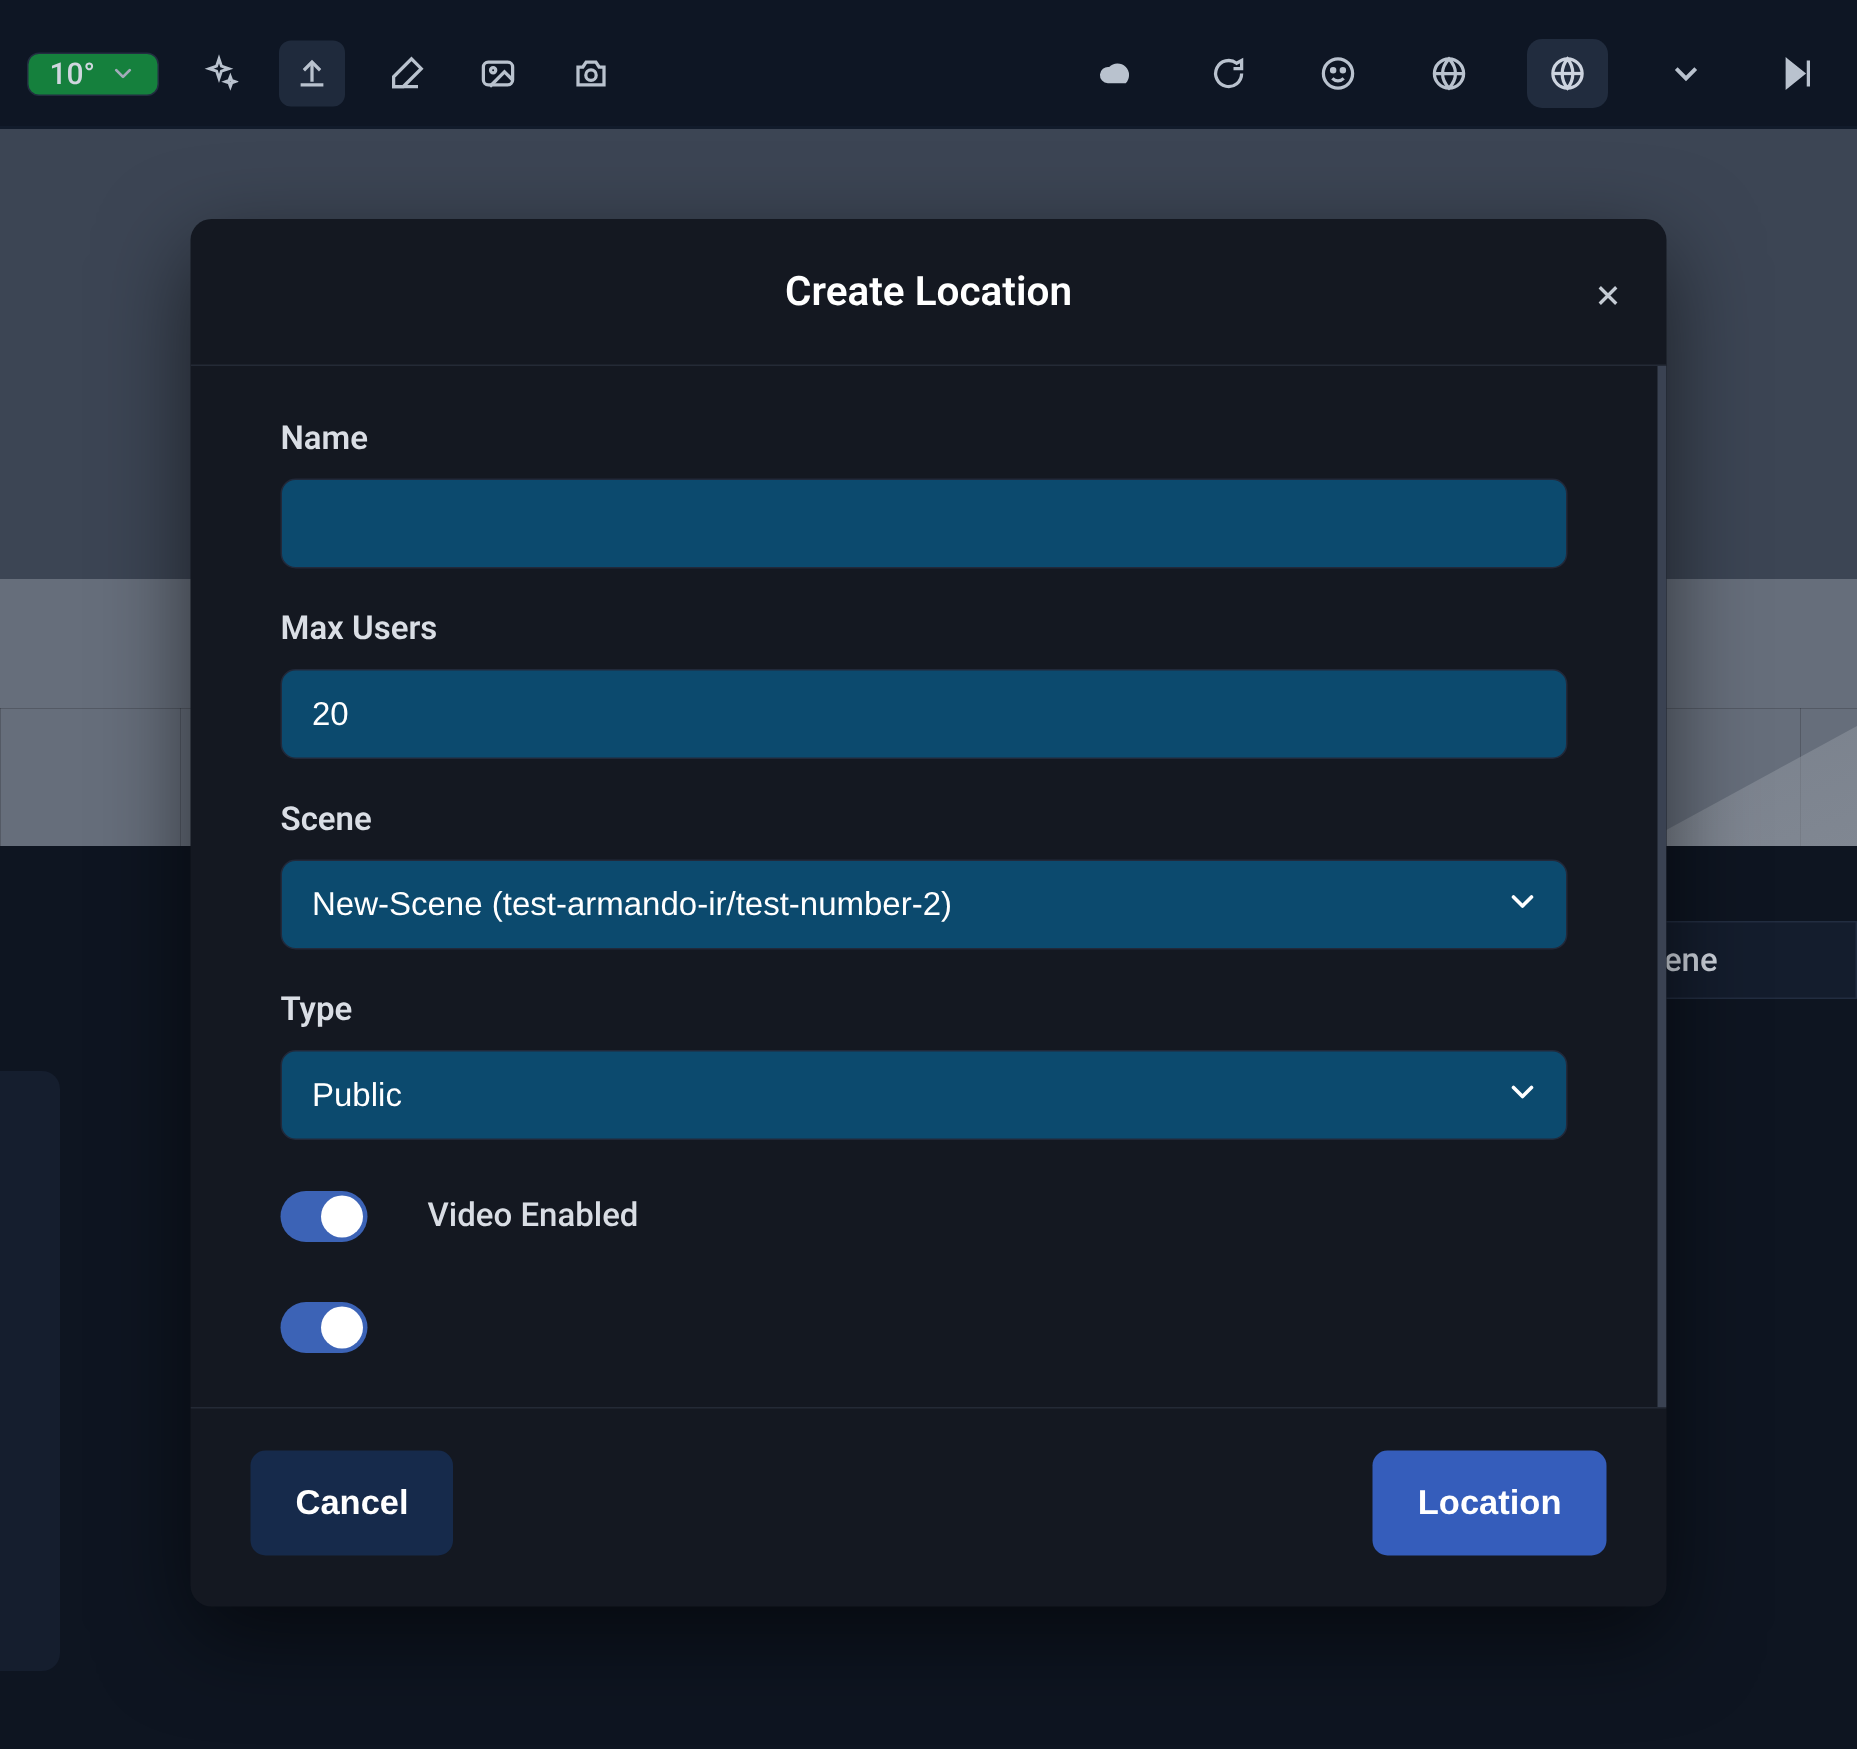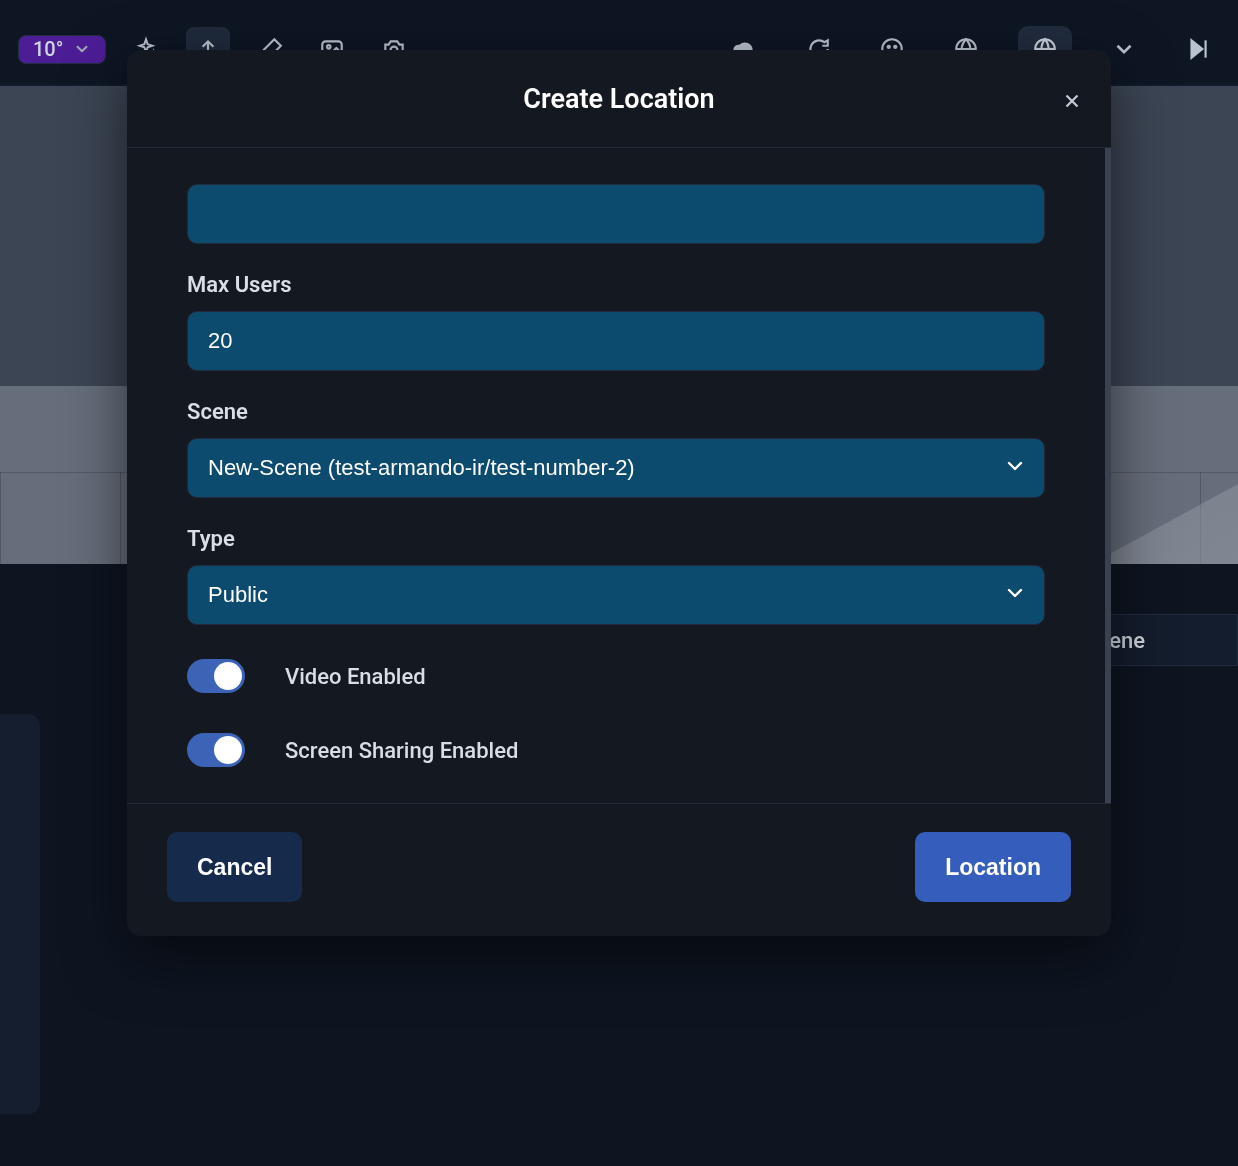--- a/index.html
+++ b/index.html
@@ -16,21 +16,21 @@
     position: absolute; left: 0; top: 0; width: 100%; height: 86px;
     background: #0e1624;
     border-bottom: 2px solid #111b2b;
   }
   .toolbar {
     position: absolute; left: 0; top: 26px; height: 46px; width: 100%;
     display: flex; align-items: center; gap: 18px; padding: 0 18px;
   }
   .tb-select {
     display: flex; align-items: center; gap: 10px;
-    background: #4c1d95; border: 1px solid #222d40; border-radius: 8px;
+    background: #15803d; border: 1px solid #222d40; border-radius: 8px;
     height: 29px; padding: 0 14px;
     color: #d0d6df; font-size: 20px; font-weight: 500;
   }
   .tb-select svg { width: 18px; height: 18px; stroke: #a1abb9; }
   .tb-icon {
     width: 44px; height: 44px; display: flex; align-items: center; justify-content: center;
     border-radius: 8px; color: #b9c2ce;
   }
   .tb-icon.active { background: #1f2a3c; }
   .tb-icon svg { width: 26px; height: 26px; }
@@ -75,21 +75,21 @@
     color: #d0d6df; font-size: 22px; font-weight: 500;
   }
   .bg-panel {
     position: absolute; left: 0; top: 714px; width: 40px; height: 400px;
     background: #151e2e; border-radius: 0 12px 12px 0;
   }
 
   
   .overlay {
     position: absolute; inset: 0;
-    display: flex; align-items: flex-start; justify-content: center;
+    display: flex; align-items: center; justify-content: center;
   }
   .modal {
     margin-top: 50px;
     width: 984px;
     background: #141821;
     border-radius: 14px;
     box-shadow: 0 20px 60px rgba(0,0,0,.55);
     display: flex; flex-direction: column;
     overflow: hidden;
   }
@@ -267,20 +267,21 @@
       <div class="modal-close">
         <svg viewBox="0 0 24 24" fill="none">
             <path d="M6 6l12 12M18 6L6 18"></path>
           </svg>
       </div>
     </div>
 
     <div class="modal-body">
 
       <div class="field">
+        <div class="field-label">Name</div>
         <input class="text-input" value="" style="">
       </div>
 
       <div class="field">
         <div class="field-label">Max Users</div>
         <input class="text-input" value="20" style="">
       </div>
 
       <div class="field">
         <div class="field-label">Scene</div>
@@ -305,21 +306,20 @@
           </span>
         </div>
       </div>
 
       <div class="toggle-row">
         <div class="toggle"></div>
         <div class="toggle-label">Video Enabled</div>
       </div>
       <div class="toggle-row">
         <div class="toggle"></div>
-        <div class="toggle-label">Screen Sharing Enabled</div>
       </div>
 
     </div>
 
     <div class="modal-footer">
       <button class="btn btn-cancel">Cancel</button>
       <button class="btn btn-confirm">Location</button>
     </div>
 
   </div>

